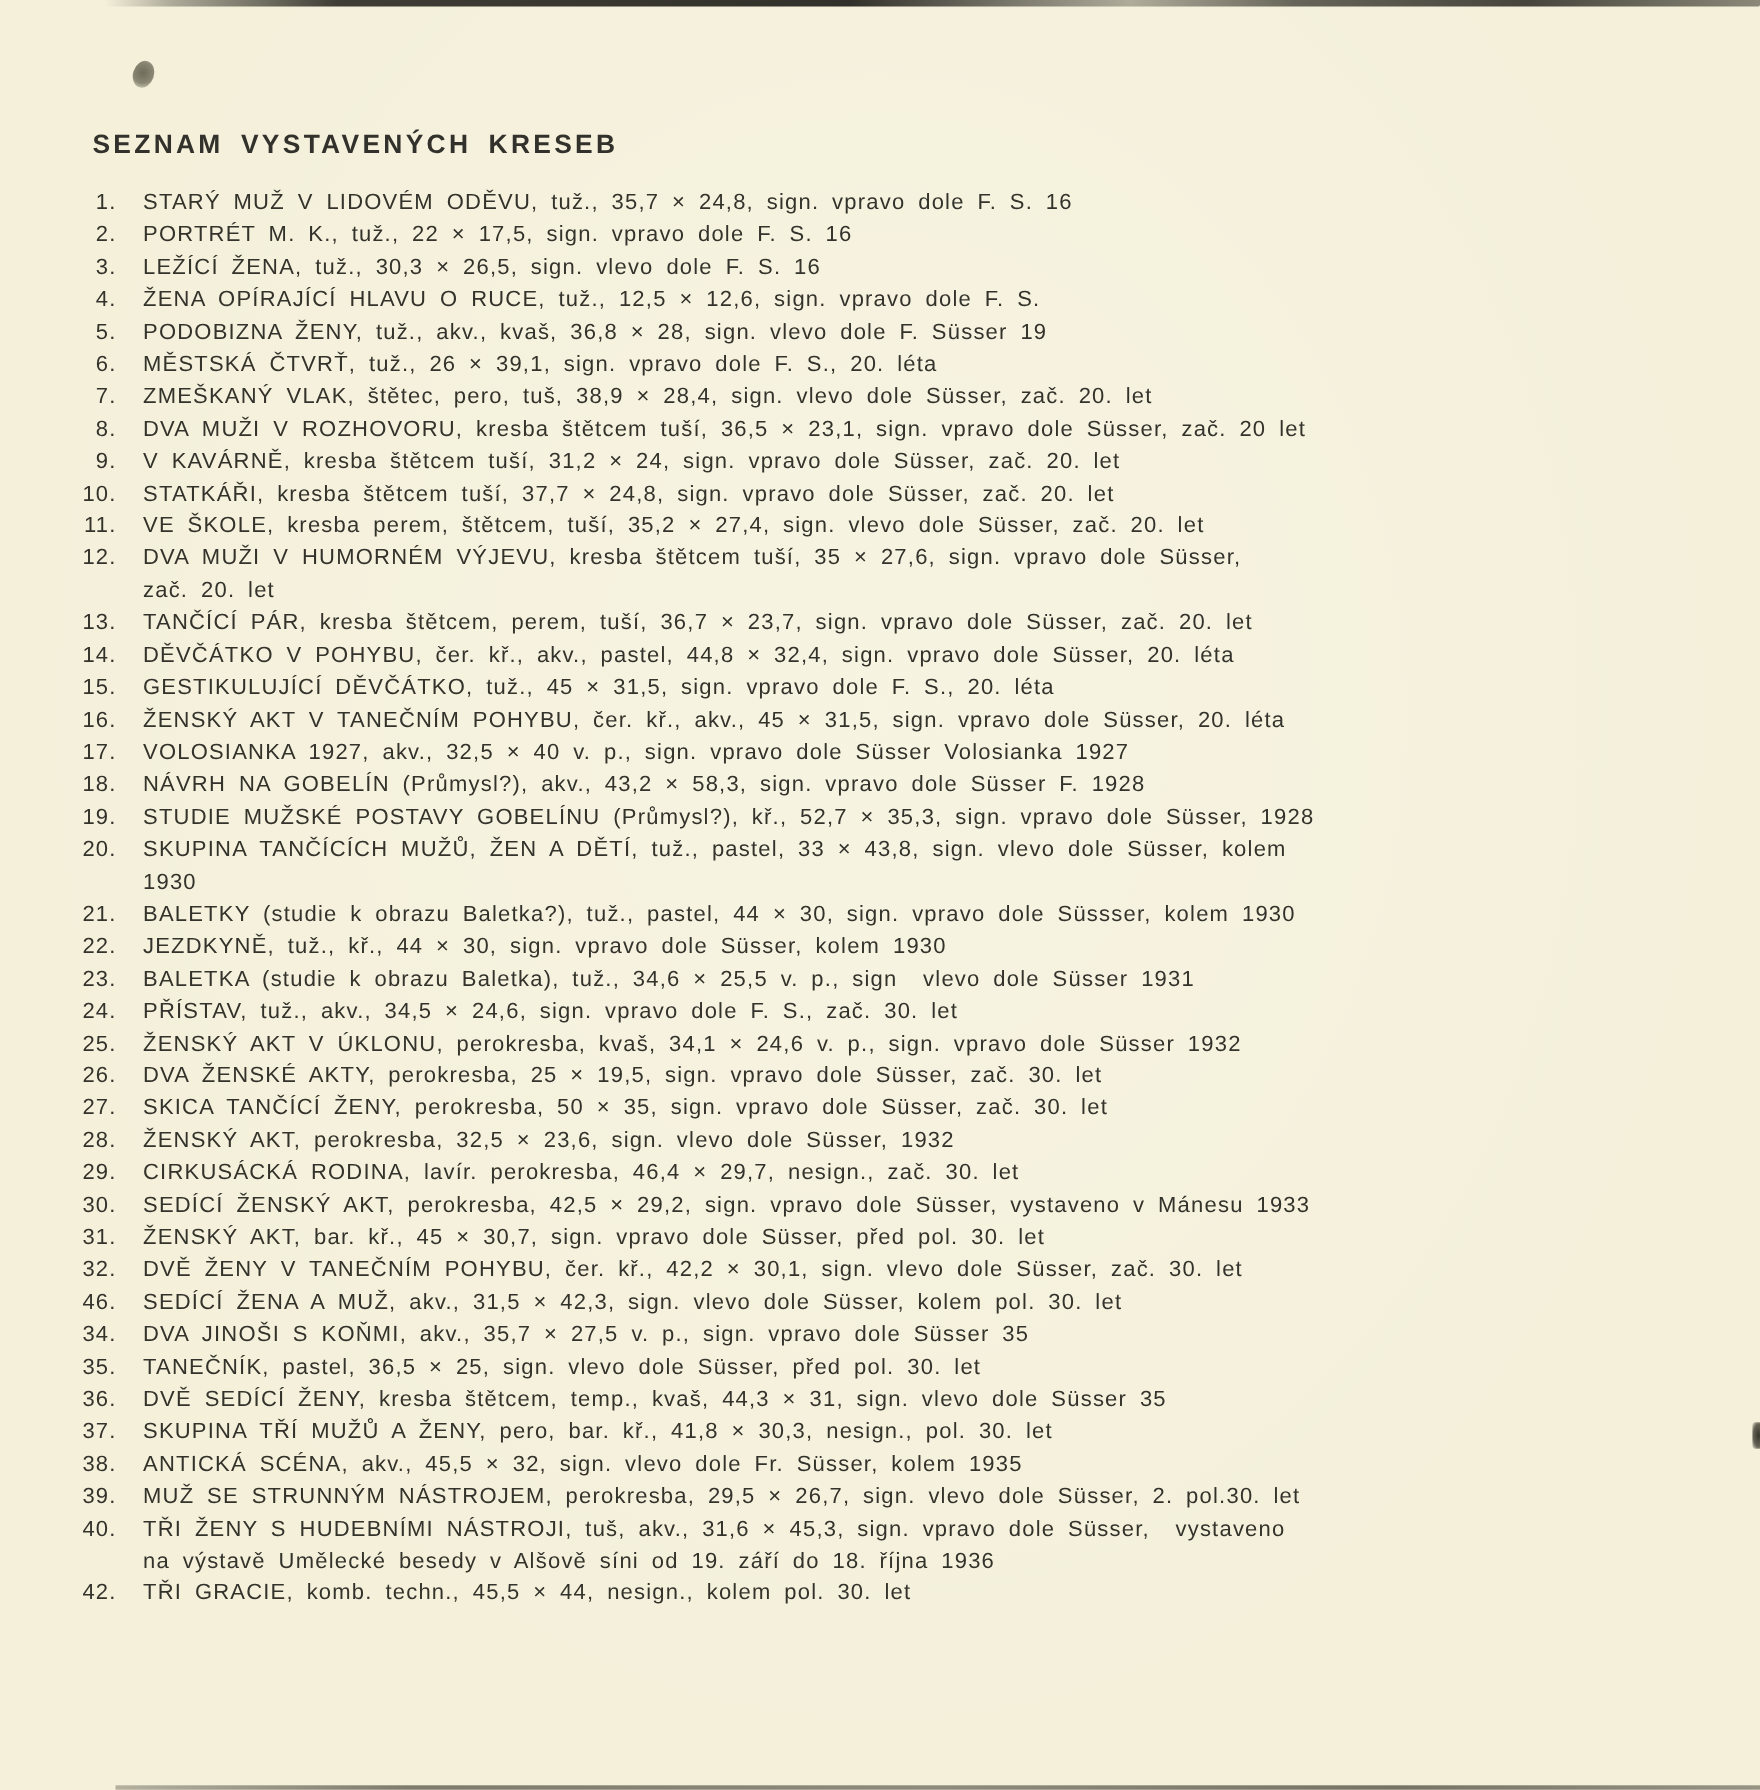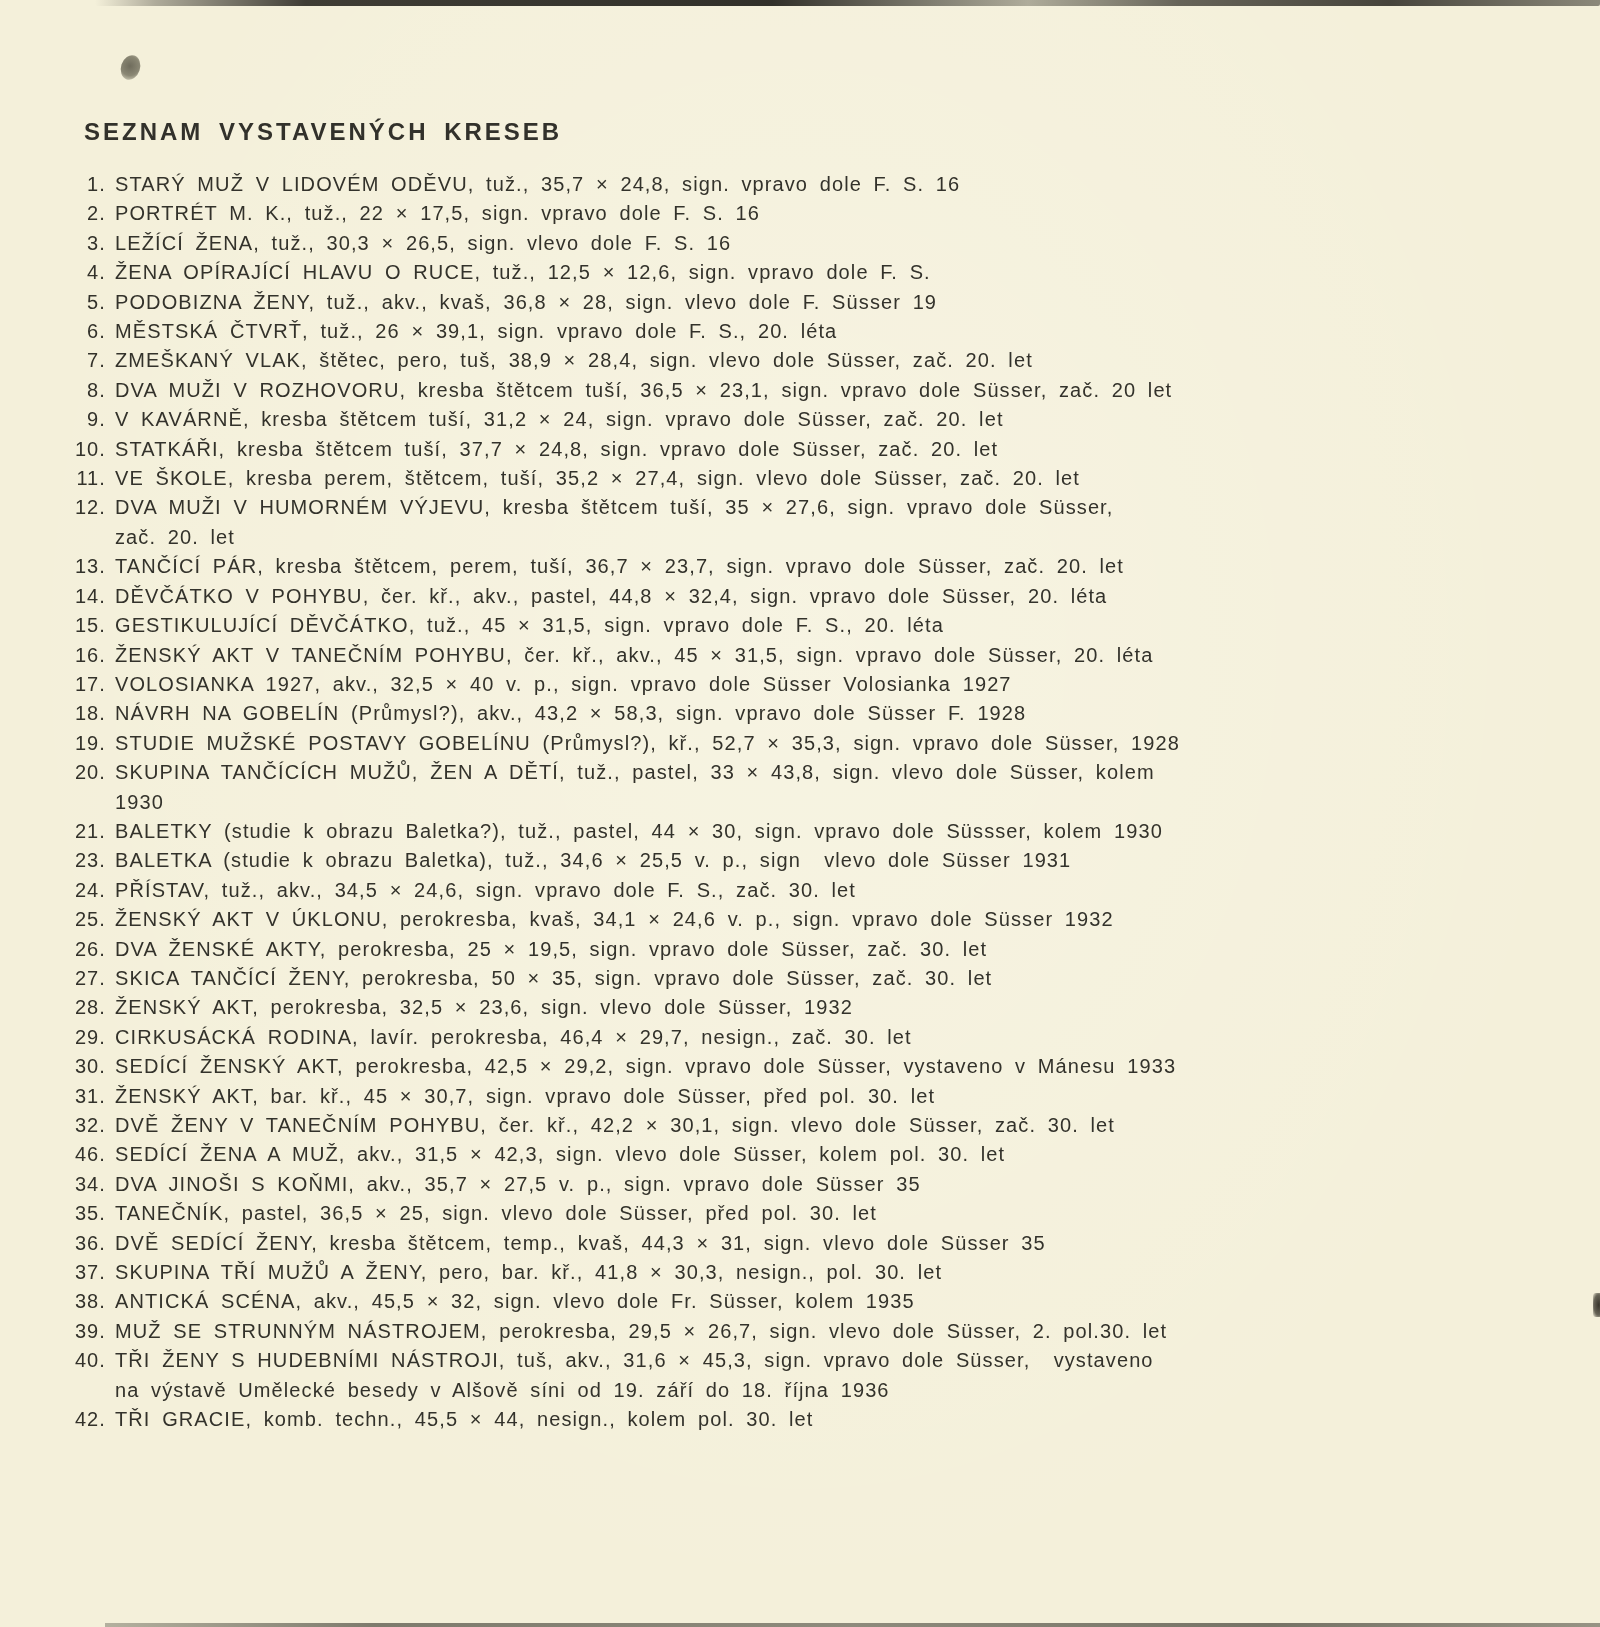--- a/index.html
+++ b/index.html
@@ -53,21 +53,21 @@
     position: absolute; left: 72px; top: 170px; width: 1500px;
     color: #33322b;
     font-size: 20px;
     letter-spacing: 1.1px; word-spacing: 5px;
   }
   .row { display: flex; align-items: flex-start; line-height: 29.4px; }
   .num {
     flex: 0 0 34px; text-align: right; white-space: nowrap;
   }
   .txt {
-    margin-left: 9px; white-space: pre-wrap;
+    margin-left: 24px; white-space: pre-wrap;
   }
 </style>
 </head>
 <body>
 
 <div class="page">
   <div class="top-edge"></div>
   <div class="ink-dot"></div>
   <h1 class="title">SEZNAM VYSTAVENÝCH KRESEB</h1>
   <div class="list">
@@ -151,20 +151,24 @@
       <div class="row">
         <span class="num">20.</span>
         <span class="txt">SKUPINA TANČÍCÍCH MUŽŮ, ŽEN A DĚTÍ, tuž., pastel, 33 × 43,8, sign. vlevo dole Süsser, kolem
 1930</span>
       </div>
       <div class="row">
         <span class="num">21.</span>
         <span class="txt">BALETKY (studie k obrazu Baletka?), tuž., pastel, 44 × 30, sign. vpravo dole Süssser, kolem 1930</span>
       </div>
       <div class="row">
+        <span class="num">22.</span>
+        <span class="txt">JEZDKYNĚ, tuž., kř., 44 × 30, sign. vpravo dole Süsser, kolem 1930</span>
+      </div>
+      <div class="row">
         <span class="num">23.</span>
         <span class="txt">BALETKA (studie k obrazu Baletka), tuž., 34,6 × 25,5 v. p., sign  vlevo dole Süsser 1931</span>
       </div>
       <div class="row">
         <span class="num">24.</span>
         <span class="txt">PŘÍSTAV, tuž., akv., 34,5 × 24,6, sign. vpravo dole F. S., zač. 30. let</span>
       </div>
       <div class="row">
         <span class="num">25.</span>
         <span class="txt">ŽENSKÝ AKT V ÚKLONU, perokresba, kvaš, 34,1 × 24,6 v. p., sign. vpravo dole Süsser 1932</span>

